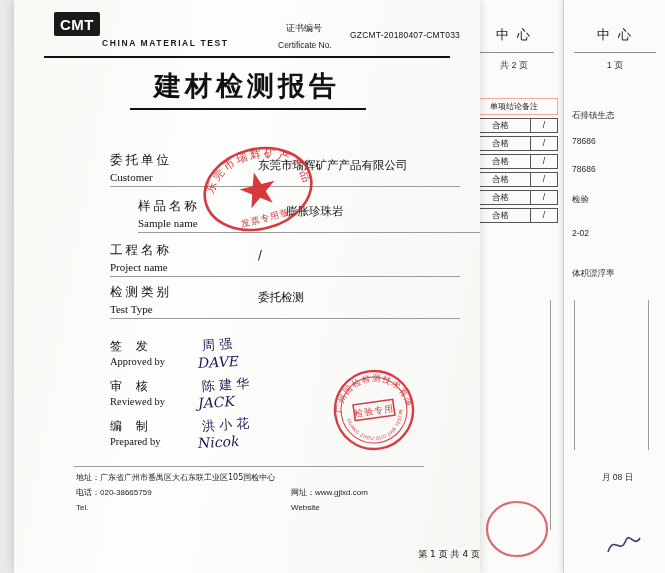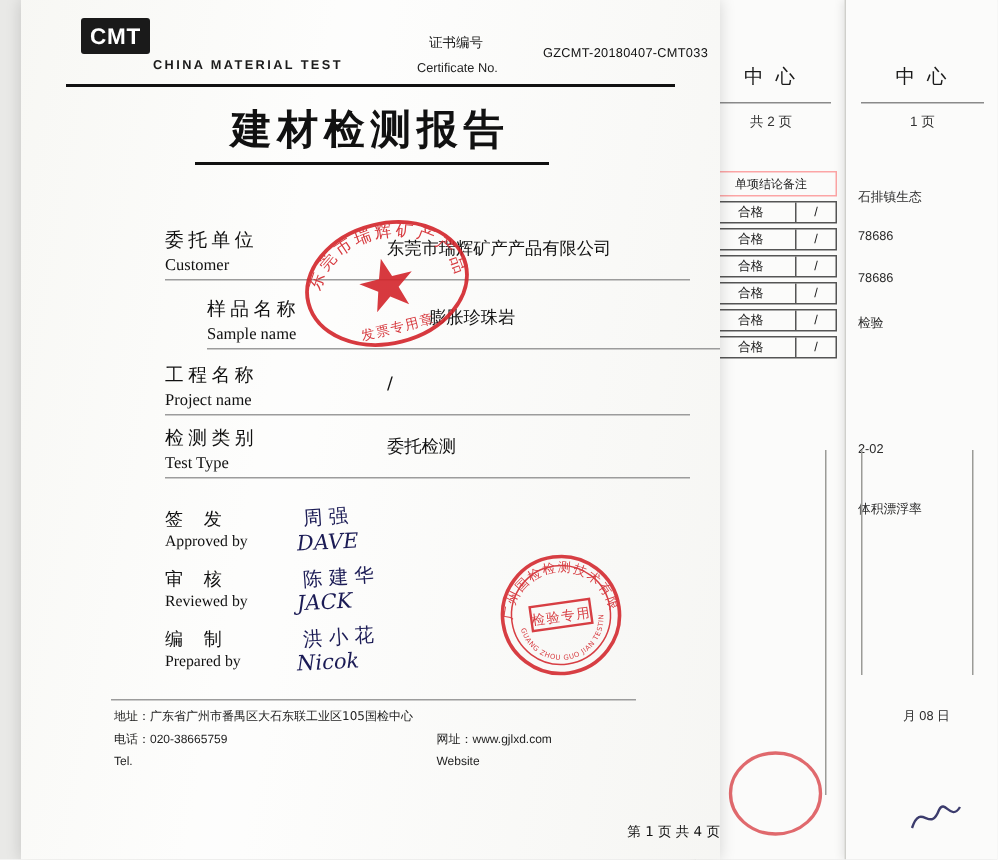--- a/index.html
+++ b/index.html
@@ -19,21 +19,21 @@
     box-shadow:-2px 0 6px rgba(0,0,0,.10);
     height:573px;
     overflow:hidden;
   }
   #bg-page-1{left:463px;width:100px;}
   #bg-page-2{left:563px;width:102px;}
   .bg-head{
     font-family:"DejaVu Sans", sans-serif;
     font-size:13px;color:#1a1a1a;
     text-align:center;
-    padding-top:42px;
+    padding-top:26px;
     letter-spacing:2px;
   }
   .bg-rule{
     height:1px;background:#8a8a8a;margin:8px 10px 0 10px;
   }
   .bg-sub{
     font-size:9px;color:#333;text-align:center;margin-top:6px;
   }
   .bg-line{
     font-size:8.5px;color:#2b2b2b;margin:0 8px;
@@ -89,21 +89,21 @@
     font-size:8.5px;letter-spacing:1.6px;color:#1b1b1b;font-weight:bold;
   }
   #cert-no-label{
     position:absolute;left:272px;top:22px;font-size:9px;color:#222;
     font-family:"DejaVu Sans", sans-serif;
   }
   #cert-no-label-en{
     position:absolute;left:264px;top:40px;font-size:8.5px;color:#222;
   }
   #cert-no-value{
-    position:absolute;left:348px;top:30px;font-size:8.5px;color:#111;
+    position:absolute;left:336px;top:30px;font-size:8.5px;color:#111;
     font-family:"Liberation Sans", sans-serif;letter-spacing:.2px;
   }
   #header-rule{
     position:absolute;left:30px;top:56px;width:406px;height:2px;background:#111;
   }
   
   #doc-title{
     position:absolute;left:0;top:68px;width:466px;text-align:center;
     font-family:"DejaVu Sans", sans-serif;
     font-size:27px;font-weight:bold;color:#111;letter-spacing:4px;
@@ -232,21 +232,21 @@
 
 <div class="bg-page" id="bg-page-2">
   <div class="bg-head">中 心</div>
   <div class="bg-rule"></div>
   <div class="bg-sub">1 页</div>
 
   <div style="height:38px"></div>
   <div class="bg-line" style="margin-bottom:14px">石排镇生态</div>
   <div class="bg-line" style="margin-bottom:18px">78686</div>
   <div class="bg-line" style="margin-bottom:20px">78686</div>
-  <div class="bg-line" style="margin-bottom:72px">检验</div>
+  <div class="bg-line" style="margin-bottom:22px">检验</div>
   <div class="bg-line" style="margin-bottom:30px">2-02</div>
   <div class="bg-line" style="margin-bottom:40px">体积漂浮率</div>
 
   <div class="vrule" style="left:10px;top:300px;height:150px;"></div>
   <div class="vrule" style="left:84px;top:300px;height:150px;"></div>
 
   <div class="bg-line" style="position:absolute;left:30px;top:472px;">月 08 日</div>
 
   <svg class="side-stamp" style="left:40px;top:530px;" width="40" height="30" viewBox="0 0 40 30">
     <path d="M4 22 C10 4, 16 26, 22 10 C26 2, 30 18, 36 8" fill="none" stroke="#1b1b55" stroke-width="1.6"></path>

